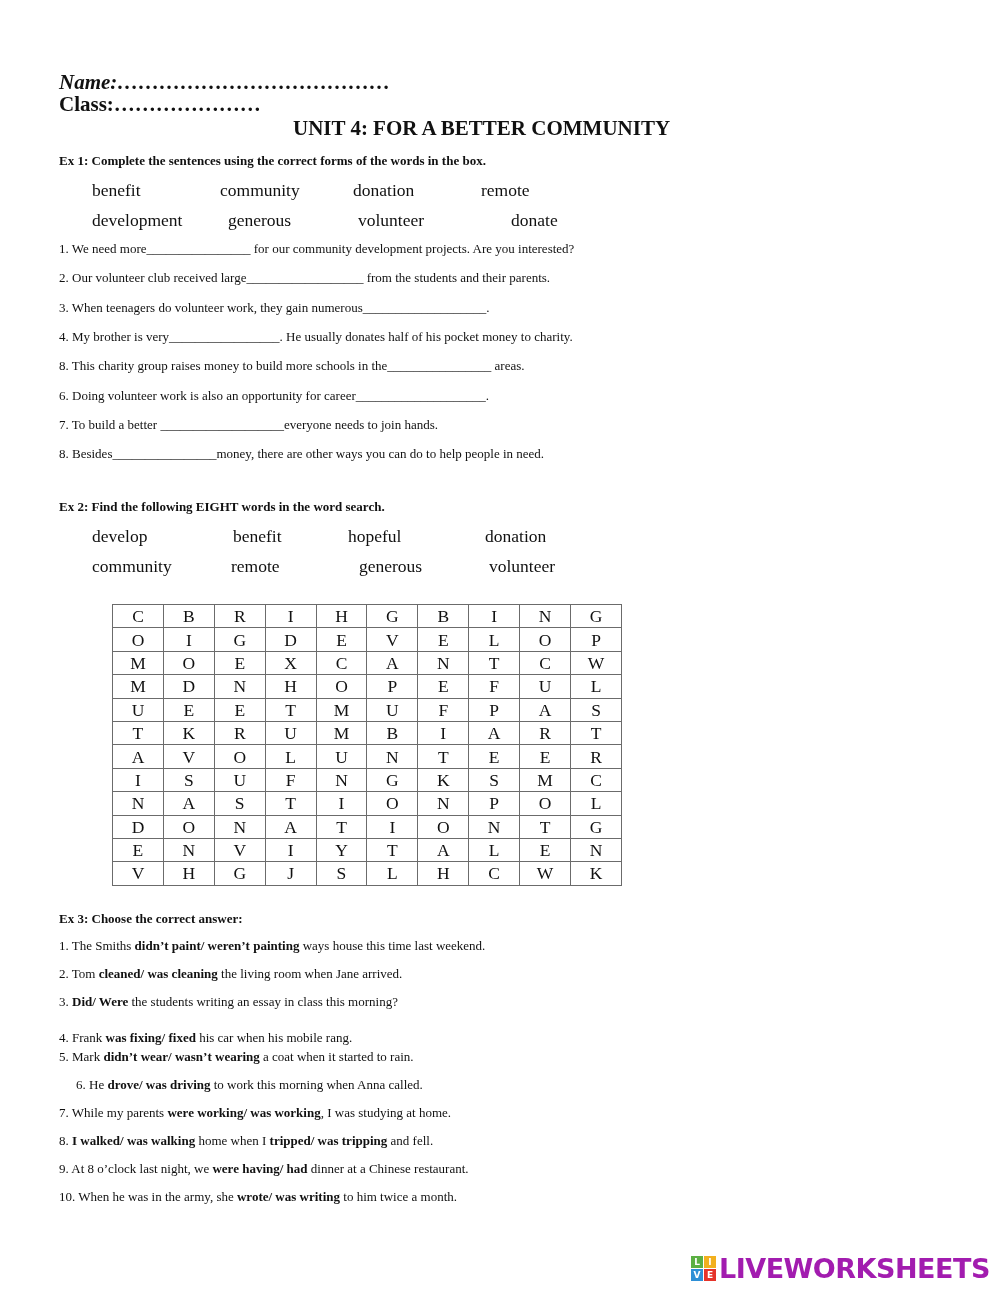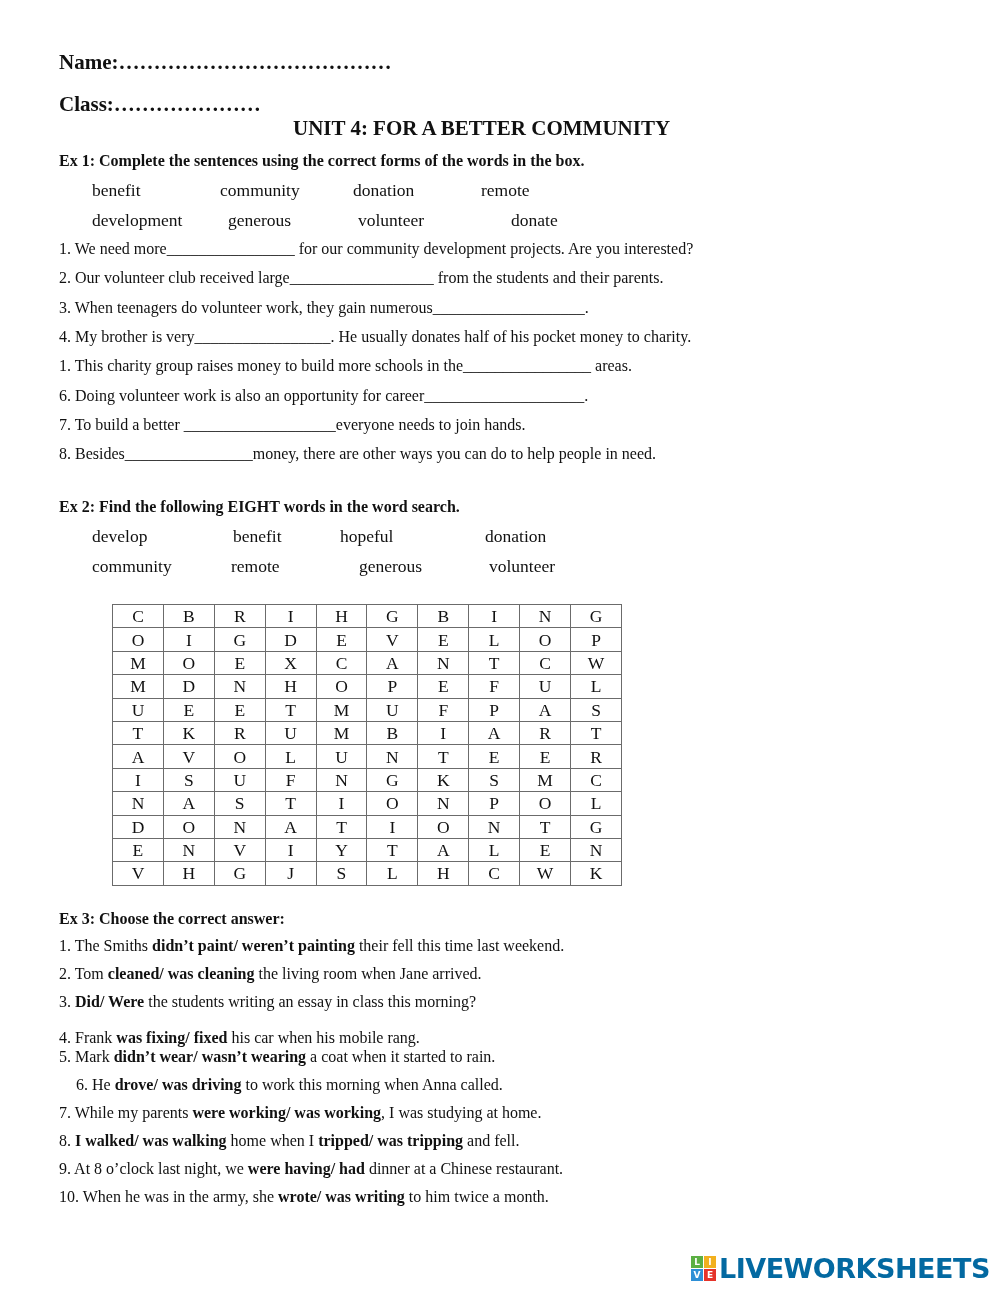--- a/index.html
+++ b/index.html
@@ -1,21 +1,21 @@
 <!DOCTYPE html>
 <html><head>
   <meta charset="utf-8">
   <style>
     html, body { margin: 0; padding: 0; background: #ffffff; }
     body {
       width: 1000px; height: 1294px; position: relative; overflow: hidden;
       font-family: "Liberation Serif", "DejaVu Serif", serif;
       color: #111;
     }
-    .line { position: absolute; left: 59px; font-size: 16px; white-space: nowrap; line-height: 20px; }
+    .line { position: absolute; left: 59px; font-size: 13px; white-space: nowrap; line-height: 20px; }
     .bold { font-weight: bold; }
     .hdr { font-size: 21px; font-weight: bold; }
     .wordrow { position: absolute; font-size: 17.5px; white-space: nowrap; }
     .word { position: absolute; top: 0; font-family: Liberation Serif, serif; }
     table.ws {
       position: absolute; left: 112px; top: 604px;
       border-collapse: collapse; width: 510px;
     }
     table.ws td {
       border: 1px solid #6b6b6b; width: 51px; height: 22.4px; padding: 0;
@@ -23,51 +23,51 @@
     }
     .logo { position: absolute; left: 691px; top: 1253px; display: flex; align-items: center; }
     .logo-grid { display: grid; grid-template-columns: 12px 12px; grid-template-rows: 12px 12px; gap: 1px; margin-right: 3px; }
     .logo-grid span { font-family: "DejaVu Sans", sans-serif; font-size: 9px; font-weight: bold; color: #fff; text-align: center; line-height: 12px; }
     .logo-text { font-family: "DejaVu Sans", sans-serif; font-weight: bold; font-size: 27px; color: #1e3a7b; letter-spacing: -0.5px; }
   </style>
 </head>
 <body>
 
 <div>
-  <div class="line hdr" style="top:52px;">Name:…………………………………</div>
+  <div class="line hdr" style="top:72px;font-style:italic;">Name:…………………………………</div>
   <div class="line hdr" style="top:94px;">Class:…………………</div>
   <div class="line hdr" style="top:118px; left:293px;">UNIT 4: FOR A BETTER COMMUNITY</div>
 
   <div class="line bold" style="top:151px;">Ex 1: Complete the sentences using the correct forms of the words in the box.</div>
   <div class="wordrow" style="top:180px; left:92px;">
     <span class="word" style="left:0px;">benefit</span>
     <span class="word" style="left:128px;">community</span>
     <span class="word" style="left:261px;">donation</span>
     <span class="word" style="left:389px;">remote</span>
   </div>
   <div class="wordrow" style="top:210px; left:92px;">
     <span class="word" style="left:0px;">development</span>
     <span class="word" style="left:136px;">generous</span>
     <span class="word" style="left:266px;">volunteer</span>
     <span class="word" style="left:393px;margin-left:26px;">donate</span>
   </div>
   <div class="line" style="top:239px;">1. We need more________________ for our community development projects. Are you interested?</div>
   <div class="line" style="top:268px;">2. Our volunteer club received large__________________ from the students and their parents.</div>
   <div class="line" style="top:298px;">3. When teenagers do volunteer work, they gain numerous___________________.</div>
   <div class="line" style="top:327px;">4. My brother is very_________________. He usually donates half of his pocket money to charity.</div>
-  <div class="line" style="top:356px;">1. This charity group raises money to build more schools in the________________ areas.</div>
+  <div class="line" style="top:356px;">8. This charity group raises money to build more schools in the________________ areas.</div>
   <div class="line" style="top:386px;">6. Doing volunteer work is also an opportunity for career____________________.</div>
   <div class="line" style="top:415px;">7. To build a better ___________________everyone needs to join hands.</div>
   <div class="line" style="top:444px;">8. Besides________________money, there are other ways you can do to help people in need.</div>
 
   <div class="line bold" style="top:497px;">Ex 2: Find the following EIGHT words in the word search.</div>
   <div class="wordrow" style="top:526px; left:92px;">
     <span class="word" style="left:0px;">develop</span>
     <span class="word" style="left:141px;">benefit</span>
-    <span class="word" style="left:248px;">hopeful</span>
+    <span class="word" style="left:256px;">hopeful</span>
     <span class="word" style="left:393px;">donation</span>
   </div>
   <div class="wordrow" style="top:556px; left:92px;">
     <span class="word" style="left:0px;">community</span>
     <span class="word" style="left:139px;">remote</span>
     <span class="word" style="left:267px;">generous</span>
     <span class="word" style="left:397px;">volunteer</span>
   </div>
 
   <table class="ws">
@@ -214,34 +214,34 @@
           <td>H</td>
           <td>C</td>
           <td>W</td>
           <td>K</td>
         </tr>
       </tbody>
   </table>
 
   <div class="line bold" style="top:909px;">Ex 3: Choose the correct answer:</div>
   <div id="ex3-list">
-      <div class="line" style="top: 936px;"><span>1. The Smiths </span><span class="bold">didn’t paint/ weren’t painting</span><span> their fell this time last weekend.</span></div>
+      <div class="line" style="top: 936px;"><span>1. The Smiths </span><span class="bold">didn’t paint/ weren’t painting</span><span> ways house this time last weekend.</span></div>
       <div class="line" style="top: 964px;"><span>2. Tom </span><span class="bold">cleaned/ was cleaning</span><span> the living room when Jane arrived.</span></div>
       <div class="line" style="top: 992px;"><span>3. </span><span class="bold">Did/ Were</span><span> the students writing an essay in class this morning?</span></div>
       <div class="line" style="top: 1020px; margin-top: 8px;"><span>4. Frank </span><span class="bold">was fixing/ fixed</span><span> his car when his mobile rang.</span></div>
       <div class="line" style="top: 1047px;"><span>5. Mark </span><span class="bold">didn’t wear/ wasn’t wearing</span><span> a coat when it started to rain.</span></div>
       <div class="line" style="top: 1075px; margin-left: 17px;"><span>6. He </span><span class="bold">drove/ was driving</span><span> to work this morning when Anna called.</span></div>
       <div class="line" style="top: 1103px;"><span>7. While my parents </span><span class="bold">were working/ was working</span><span>, I was studying at home.</span></div>
       <div class="line" style="top: 1131px;"><span>8. </span><span class="bold">I walked/ was walking</span><span> home when I </span><span class="bold">tripped/ was tripping</span><span> and fell.</span></div>
       <div class="line" style="top: 1159px;"><span>9. At 8 o’clock last night, we </span><span class="bold">were having/ had</span><span> dinner at a Chinese restaurant.</span></div>
       <div class="line" style="top: 1187px;"><span>10. When he was in the army, she </span><span class="bold">wrote/ was writing</span><span> to him twice a month.</span></div>
     </div>
 
   <div class="logo">
     <div class="logo-grid">
       <span id="tile0" style="background: rgb(91, 176, 67);">L</span>
       <span id="tile1" style="background: rgb(242, 176, 30);">I</span>
       <span id="tile2" style="background: rgb(45, 143, 214);">V</span>
       <span id="tile3" style="background: rgb(229, 51, 42);">E</span>
     </div>
-    <span class="logo-text" style="color: #0369a1;">LIVEWORKSHEETS</span>
+    <span class="logo-text" style="color: #a21caf;">LIVEWORKSHEETS</span>
   </div>
 </div>
 
 </body></html>

